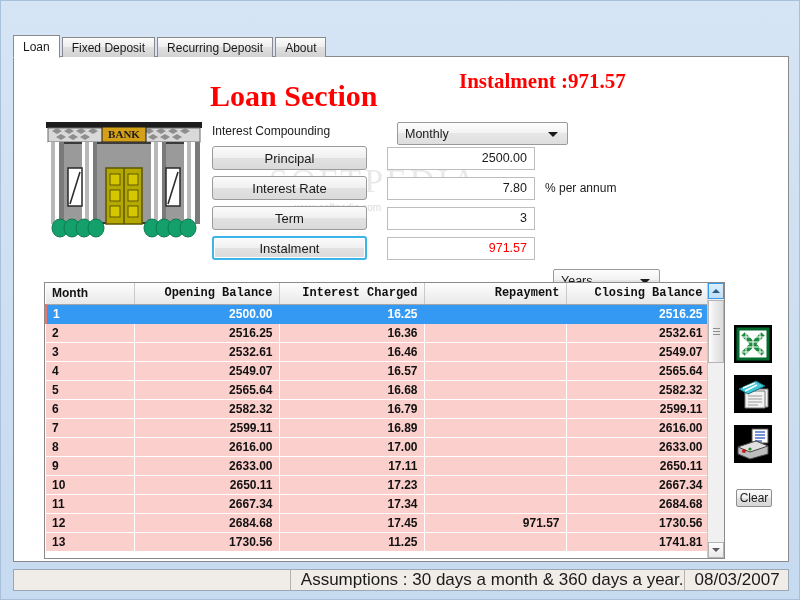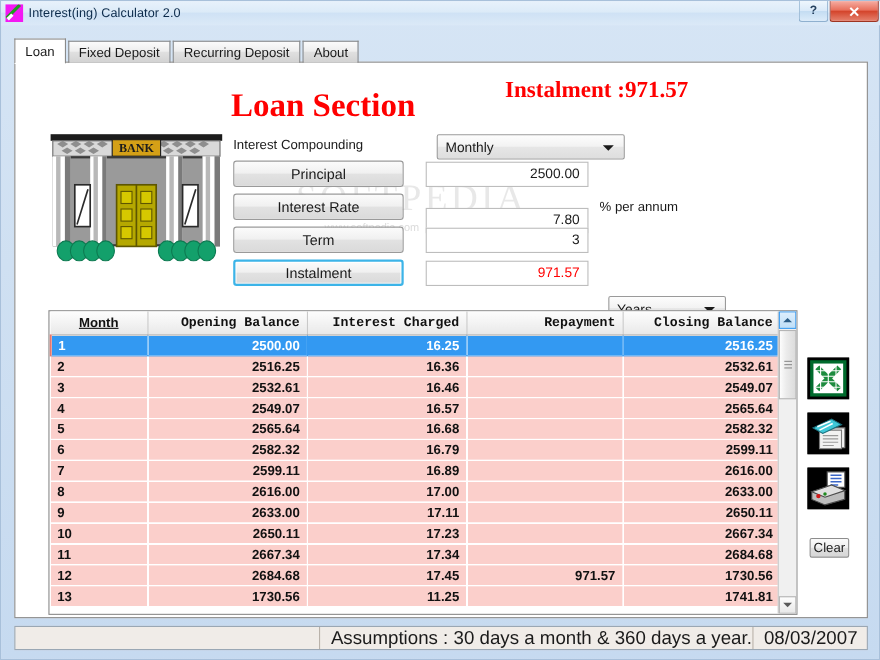--- a/index.html
+++ b/index.html
@@ -234,21 +234,21 @@
     background: #ffffff;
     font-family: "Liberation Sans", sans-serif;
     font-size: 12.5px;
     color: #1a1a1a;
     text-align: right;
     padding: 0 7px 0 4px;
     line-height: 21px;
     z-index: 2;
   }
   #val-principal { top: 90px; }
-  #val-rate      { top: 132px; }
+  #val-rate      { top: 120px; }
   #val-term      { top: 150px; }
   #val-instalment{ top: 180px; color: #ff0000; }
 
   .combo {
     position: absolute;
     box-sizing: border-box;
     border: 1px solid #9a9a9a;
     border-radius: 2px;
     background: linear-gradient(to bottom, #fdfdfd 0%, #f2f2f2 48%, #e6e6e6 50%, #dedede 100%);
     font-size: 12.5px;
@@ -296,21 +296,21 @@
     height: 21px;
     background: linear-gradient(to bottom, #fdfdfd 0%, #f3f3f3 50%, #e8e8e8 100%);
     border-right: 1px solid #c9c9c9;
     border-bottom: 1px solid #a6a6a6;
     font-weight: bold;
     color: #111111;
     font-size: 12px;
     padding: 0 6px;
     box-sizing: border-box;
   }
-  table.grid th.l { text-align: center; text-decoration: underline; }
+  table.grid th.l { text-align: left; }
   table.grid th.r { text-align: right; font-family: Liberation Mono, monospace; }
   table.grid td {
     height: 19px;
     background: #fbcfcb;
     border-right: 1px solid #ffffff;
     border-bottom: 1px solid #ffffff;
     color: #111111;
     font-weight: bold;
     font-size: 12px;
     padding: 0 6px;
@@ -434,28 +434,20 @@
     display: flex; align-items: center;
     padding-left: 10px;
     white-space: nowrap;
   }
 </style>
 </head>
 <body>
 
 <div id="window">
 
-  <div id="titlebar">
-    <div id="app-icon"></div>
-    <div id="title-text">Interest(ing) Calculator 2.0</div>
-    <div id="caption-buttons">
-      <button class="cap-btn" id="help-btn">?</button>
-      <button class="cap-btn" id="close-btn">✕</button>
-    </div>
-  </div>
 
   <div id="tabstrip">
     <div class="tab active">Loan</div>
     <div class="tab">Fixed Deposit</div>
     <div class="tab">Recurring Deposit</div>
     <div class="tab">About</div>
   </div>
 
   <div id="panel">
 

